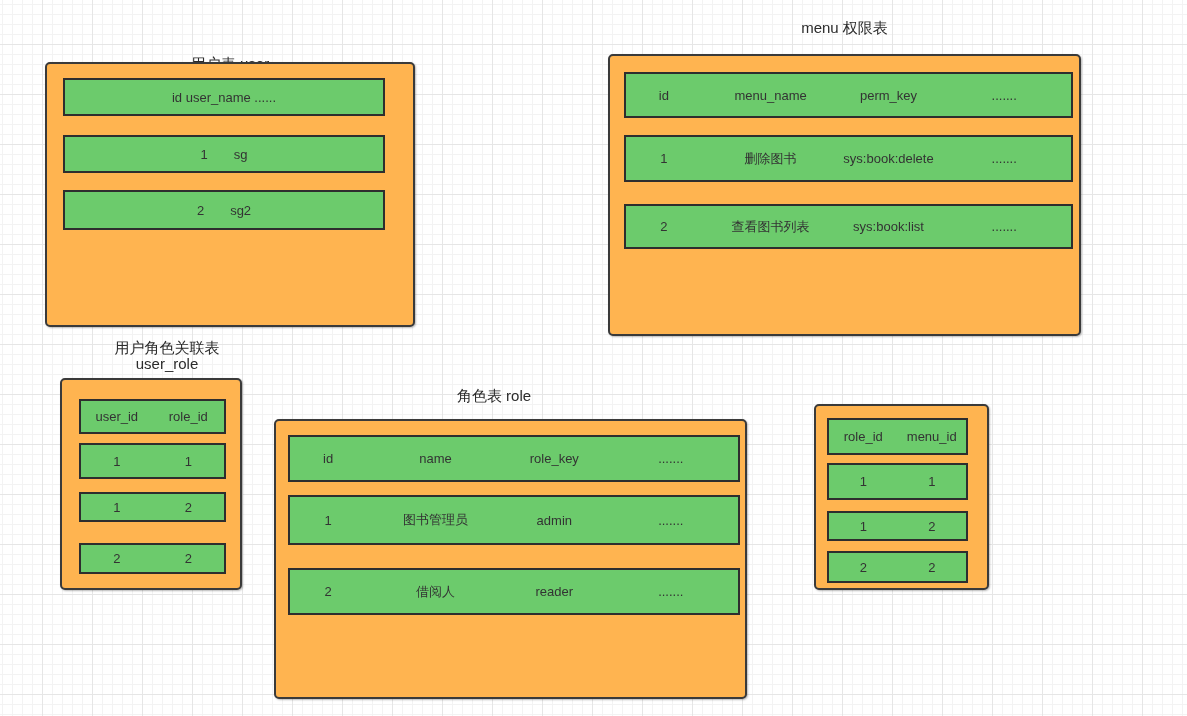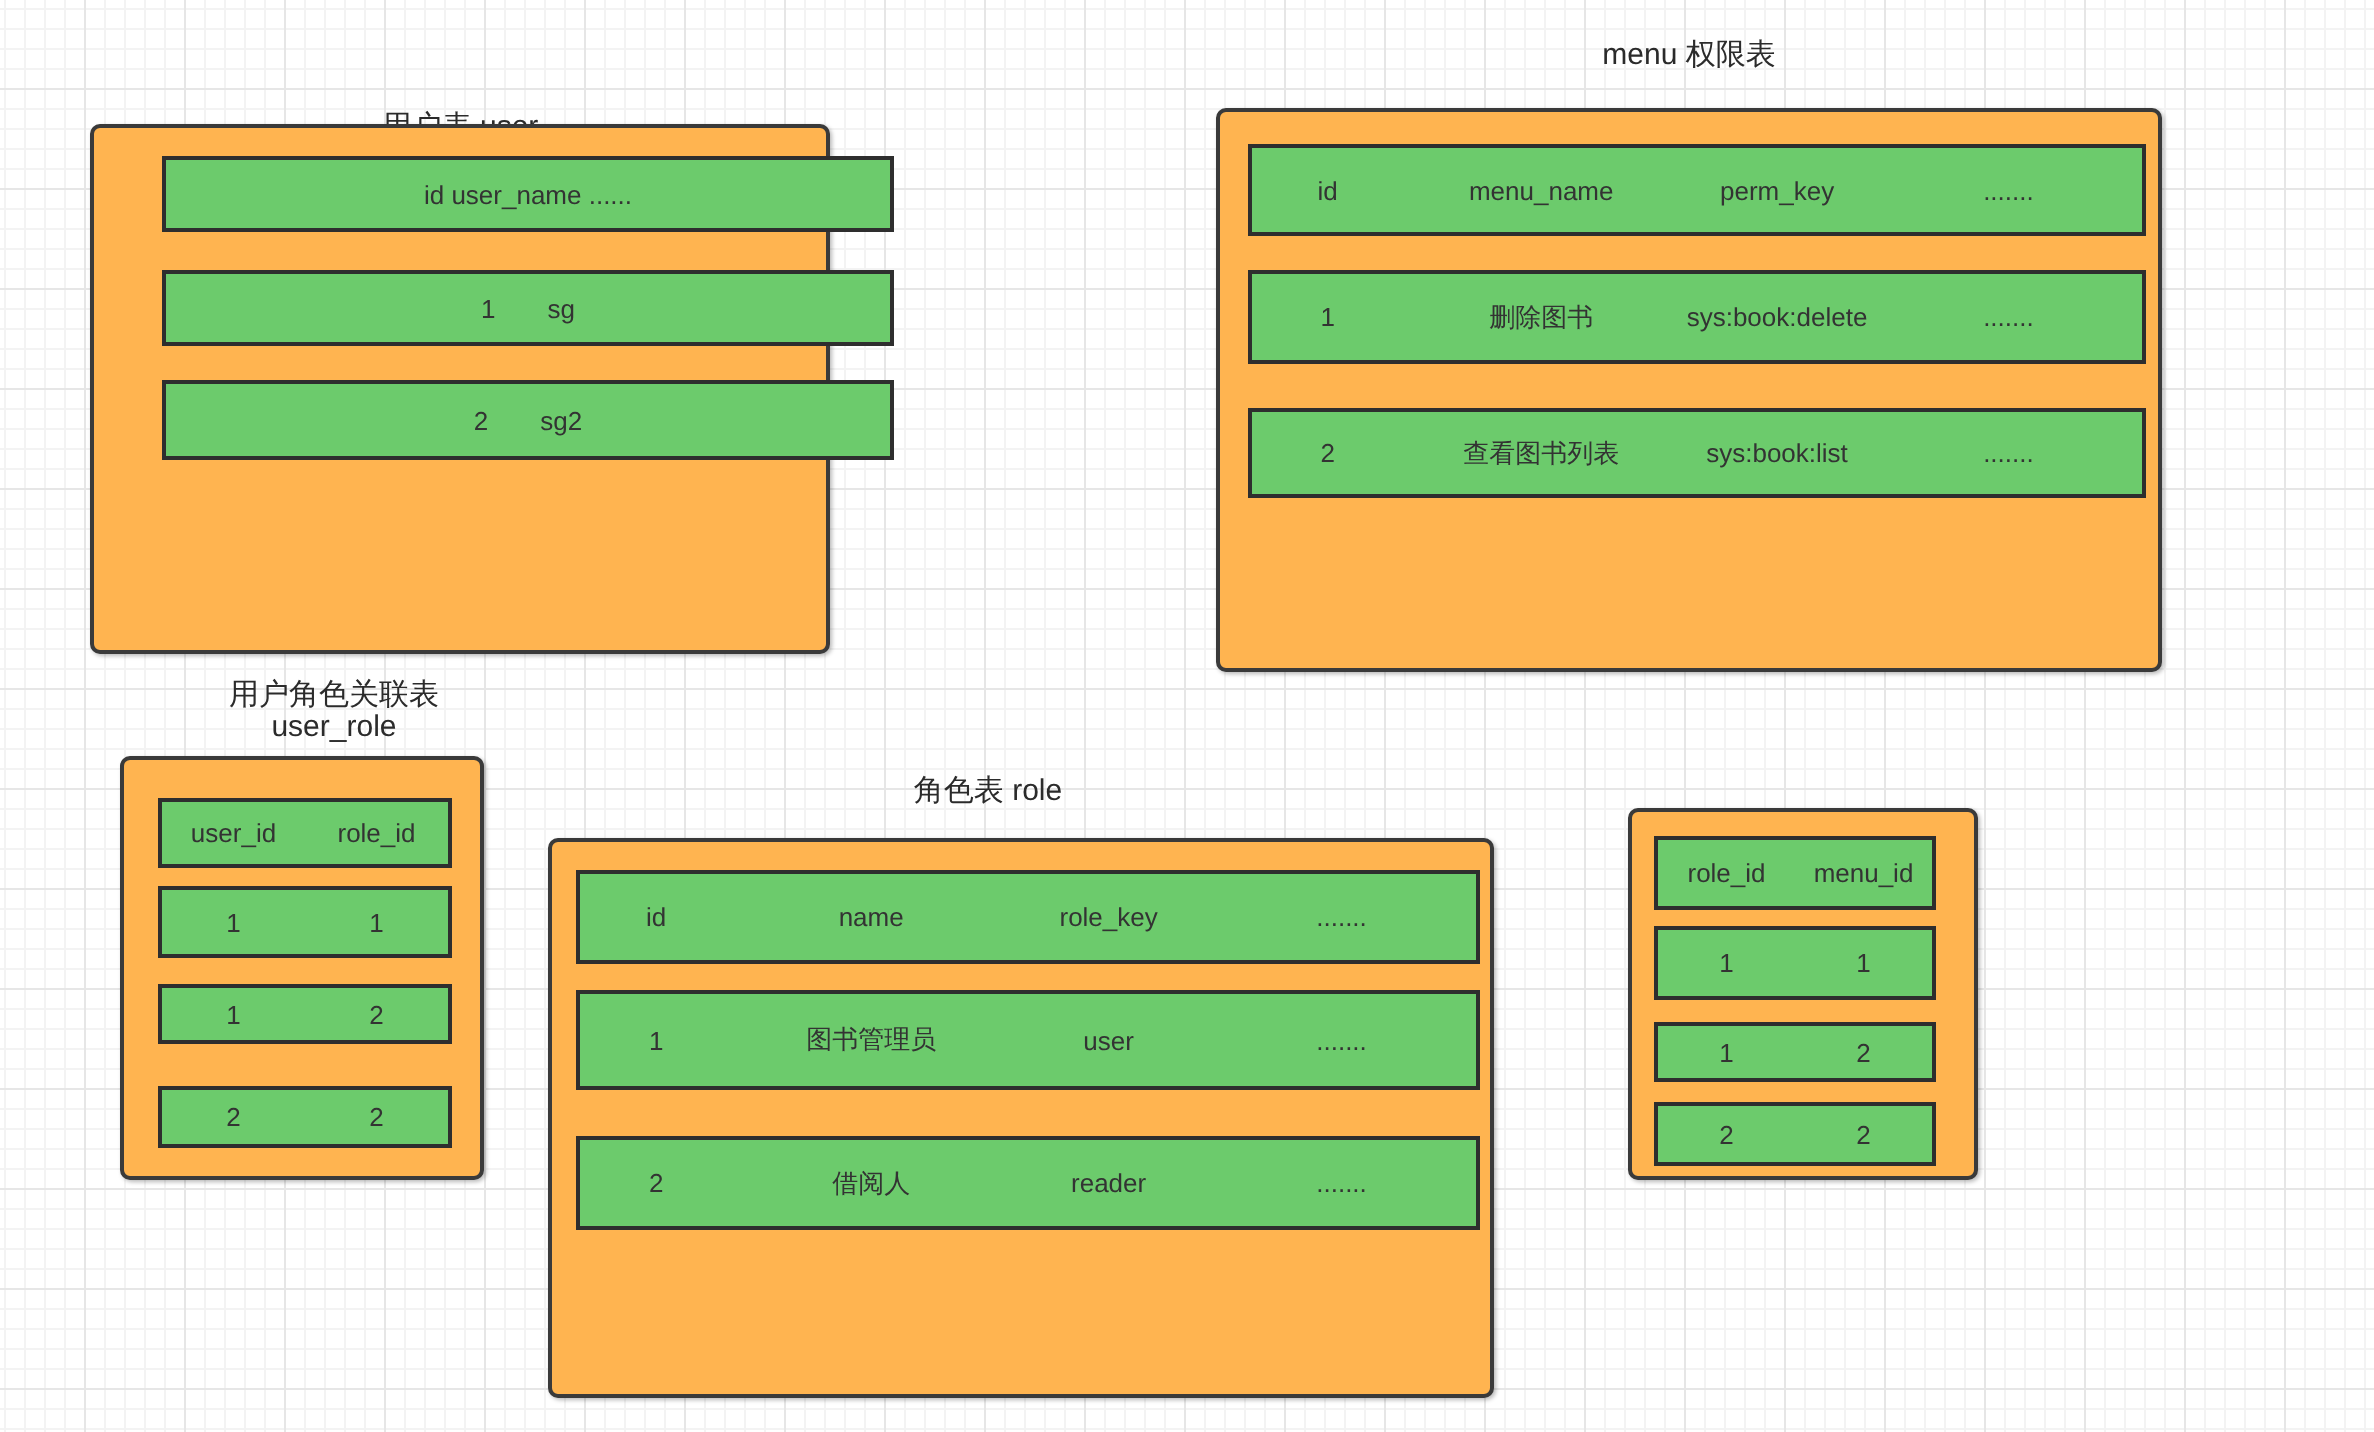--- a/index.html
+++ b/index.html
@@ -65,21 +65,21 @@
   
   .row.cols-4 .cell { text-align: center; }
   .row.cols-4 .cell:nth-child(1) { width: 17%; }
   .row.cols-4 .cell:nth-child(2) { width: 31%; }
   .row.cols-4 .cell:nth-child(3) { width: 22%; }
   .row.cols-4 .cell:nth-child(4) { width: 30%; }
 
   
   #title-user   { left: 45px;  top: 34px;  width: 370px; margin-top: 22px; }
   #tbl-user     { left: 45px;  top: 62px;  width: 370px; height: 265px; }
-  #tbl-user .row { left: 16px; width: 366px; margin-left: 18px; }
+  #tbl-user .row { left: 16px; width: 322px; }
   #u-r0 { top: 14px;  height: 38px; }
   #u-r1 { top: 71px;  height: 38px; }
   #u-r2 { top: 126px; height: 40px; }
 
   
   #title-menu   { left: 608px; top: 20px;  width: 473px; }
   #tbl-menu     { left: 608px; top: 54px;  width: 473px; height: 282px; }
   #tbl-menu .row { left: 14px; width: 449px; }
   #m-r0 { top: 16px;  height: 46px; }
   #m-r1 { top: 79px;  height: 47px; }
@@ -178,21 +178,21 @@
   <div class="tbl" id="tbl-role">
     <div class="row cols-4" id="r-r0">
       <span class="cell">id</span>
       <span class="cell">name</span>
       <span class="cell">role_key</span>
       <span class="cell">.......</span>
     </div>
     <div class="row cols-4" id="r-r1">
       <span class="cell">1</span>
       <span class="cell">图书管理员</span>
-      <span class="cell">user</span>
+      <span class="cell">admin</span>
       <span class="cell">.......</span>
     </div>
     <div class="row cols-4" id="r-r2">
       <span class="cell">2</span>
       <span class="cell">借阅人</span>
       <span class="cell">reader</span>
       <span class="cell">.......</span>
     </div>
   </div>
 

